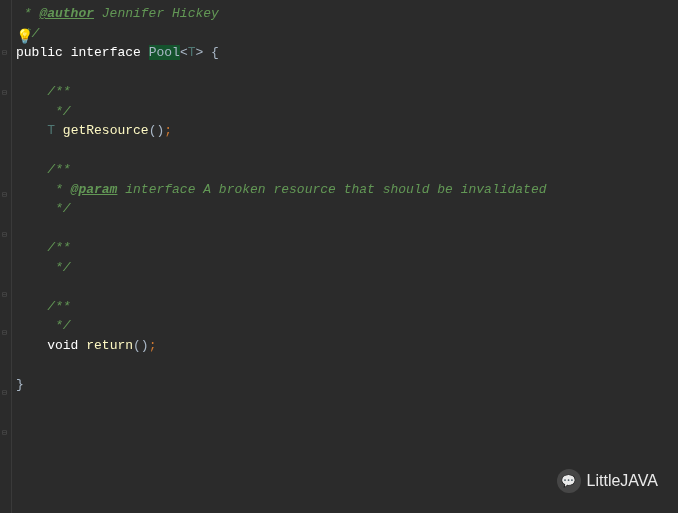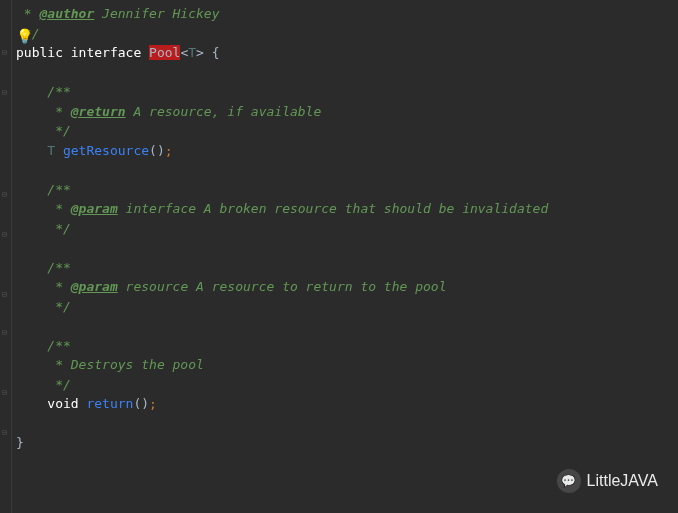--- a/index.html
+++ b/index.html
@@ -32,36 +32,37 @@
       left: 2px;
       width: 8px;
       height: 8px;
       font-size: 8px;
       color: #555;
     }
     .code-area {
       flex: 1;
       padding: 4px 8px 4px 4px;
       line-height: 19.5px;
+      font-family: Liberation Mono, monospace;
     }
     .line {
       white-space: pre;
       height: 19.5px;
     }
     .doc-comment { color: #629755; font-style: italic; }
     .doc-tag { color: #629755; font-style: italic; font-weight: bold; text-decoration: underline; }
     .keyword { color: #ffffff; }
     .class-name { color: #a9b7c6; }
-    .method-name { color: #3b82f6; }
+    .method-name { color: #fef9c3; }
     .type-param { color: #507874; }
     .paren { color: #a9b7c6; }
     .brace { color: #a9b7c6; }
     .semi { color: #cc7832; }
     .plain { color: #a9b7c6; }
-    .highlight { background: #b91c1c; }
+    .highlight { background: #14532d; }
     .bulb {
       position: absolute;
       left: 16px;
       top: 28px;
       font-size: 14px;
     }
     .watermark {
       position: absolute;
       bottom: 20px;
       right: 20px;
@@ -97,34 +98,31 @@
     <div class="gutter-mark" style="top:328px">⊟</div>
     <div class="gutter-mark" style="top:388px">⊟</div>
     <div class="gutter-mark" style="top:428px">⊟</div>
   </div>
   <div class="code-area">
     <div class="line"><span class="doc-comment"> * </span><span class="doc-tag">@author</span><span class="doc-comment"> Jennifer Hickey</span></div>
     <div class="line"><span class="doc-comment"> */</span></div>
     <div class="line"><span class="keyword">public</span><span class="plain"> </span><span class="keyword">interface</span><span class="plain"> </span><span class="class-name highlight">Pool</span><span class="plain">&lt;</span><span class="type-param">T</span><span class="plain">&gt;</span><span class="brace"> {</span></div>
     <div class="line"></div>
     <div class="line"><span class="doc-comment">    /**</span></div>
-    <div class="line"><span class="doc-comment">     * </span><span class="doc-tag">@return</span><span class="doc-comment"> A resource, if available</span></div>
     <div class="line"><span class="doc-comment">     */</span></div>
     <div class="line"><span class="plain">    </span><span class="type-param">T </span><span class="method-name">getResource</span><span class="paren">()</span><span class="semi">;</span></div>
     <div class="line"></div>
     <div class="line"><span class="doc-comment">    /**</span></div>
     <div class="line"><span class="doc-comment">     * </span><span class="doc-tag">@param</span><span class="doc-comment"> interface A broken resource that should be invalidated</span></div>
     <div class="line"><span class="doc-comment">     */</span></div>
     <div class="line"></div>
     <div class="line"><span class="doc-comment">    /**</span></div>
-    <div class="line"><span class="doc-comment">     * </span><span class="doc-tag">@param</span><span class="doc-comment"> resource A resource to return to the pool</span></div>
     <div class="line"><span class="doc-comment">     */</span></div>
     <div class="line"></div>
     <div class="line"><span class="doc-comment">    /**</span></div>
-    <div class="line"><span class="doc-comment">     * Destroys the pool</span></div>
     <div class="line"><span class="doc-comment">     */</span></div>
     <div class="line"><span class="plain">    </span><span class="keyword">void </span><span class="method-name">return</span><span class="paren">()</span><span class="semi">;</span></div>
     <div class="line"></div>
     <div class="line"><span class="brace">}</span></div>
   </div>
 </div>
 
 <span class="bulb">💡</span>
 
 <div class="watermark">

